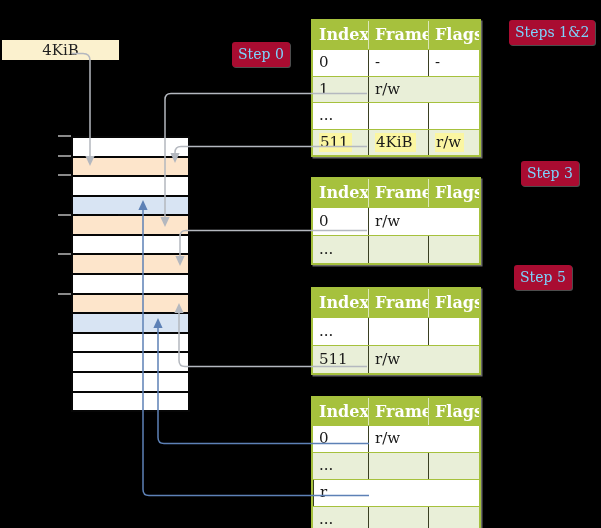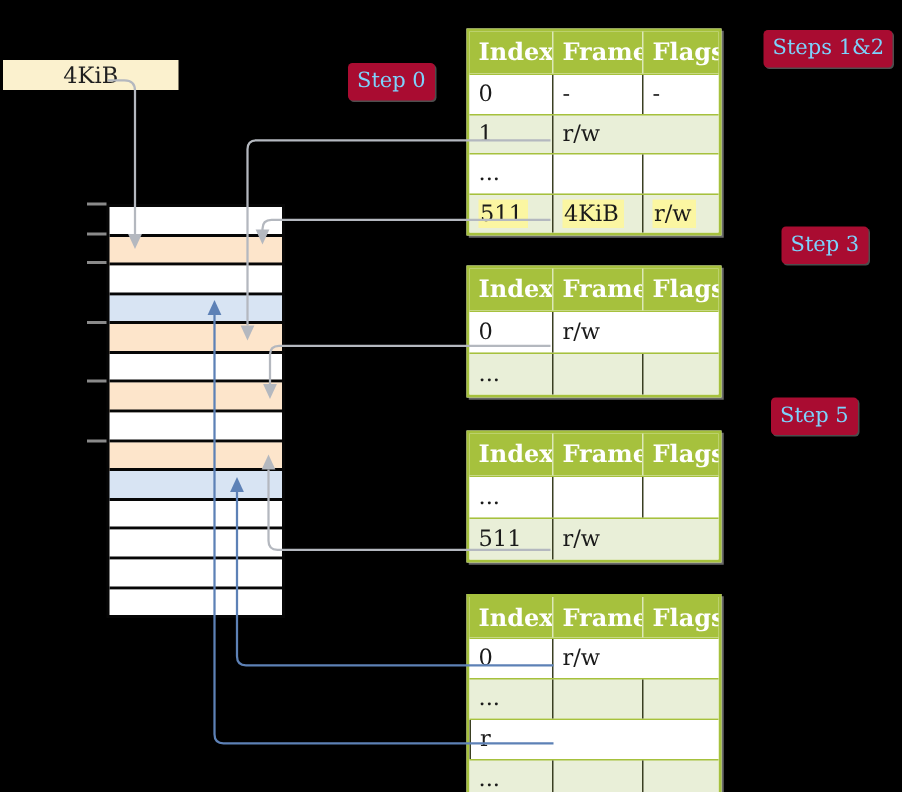--- a/index.html
+++ b/index.html
@@ -9,21 +9,21 @@
   
   .kib-box{position:absolute;left:2px;top:40px;width:117px;height:20px;
            background:#fbf1ce;color:#1f1f1f;font-size:15px;line-height:20px;text-align:center;}
 
   
   .badge{position:absolute;background:#a90c31;color:#7dd3fc;font-size:14px;height:17px;
          line-height:17px;padding:4px 6px;border-radius:3px;white-space:nowrap;
          box-shadow:1px 1px 0 rgba(255,255,255,0.30);}
   .badge-step0{left:188px;top:42px;margin-left:44px;}
   .badge-steps12{left:509px;top:20px;}
-  .badge-step3{left:521px;top:151px;text-align:center;}
+  .badge-step3{left:521px;top:161px;text-align:center;}
   .badge-step4{left:514px;top:265px;}
 
   
   .memcol{position:absolute;left:71px;top:136px;width:119px;height:276px;
           border:2px solid #060606;box-sizing:border-box;display:flex;flex-direction:column;}
   .mrow{flex:1;border-bottom:2px solid #060606;}
   .mrow:last-child{border-bottom:none;}
   .mrow.white{background:#ffffff;}
   .mrow.orange{background:#fde5cb;}
   .mrow.blue{background:#d8e4f3;}

